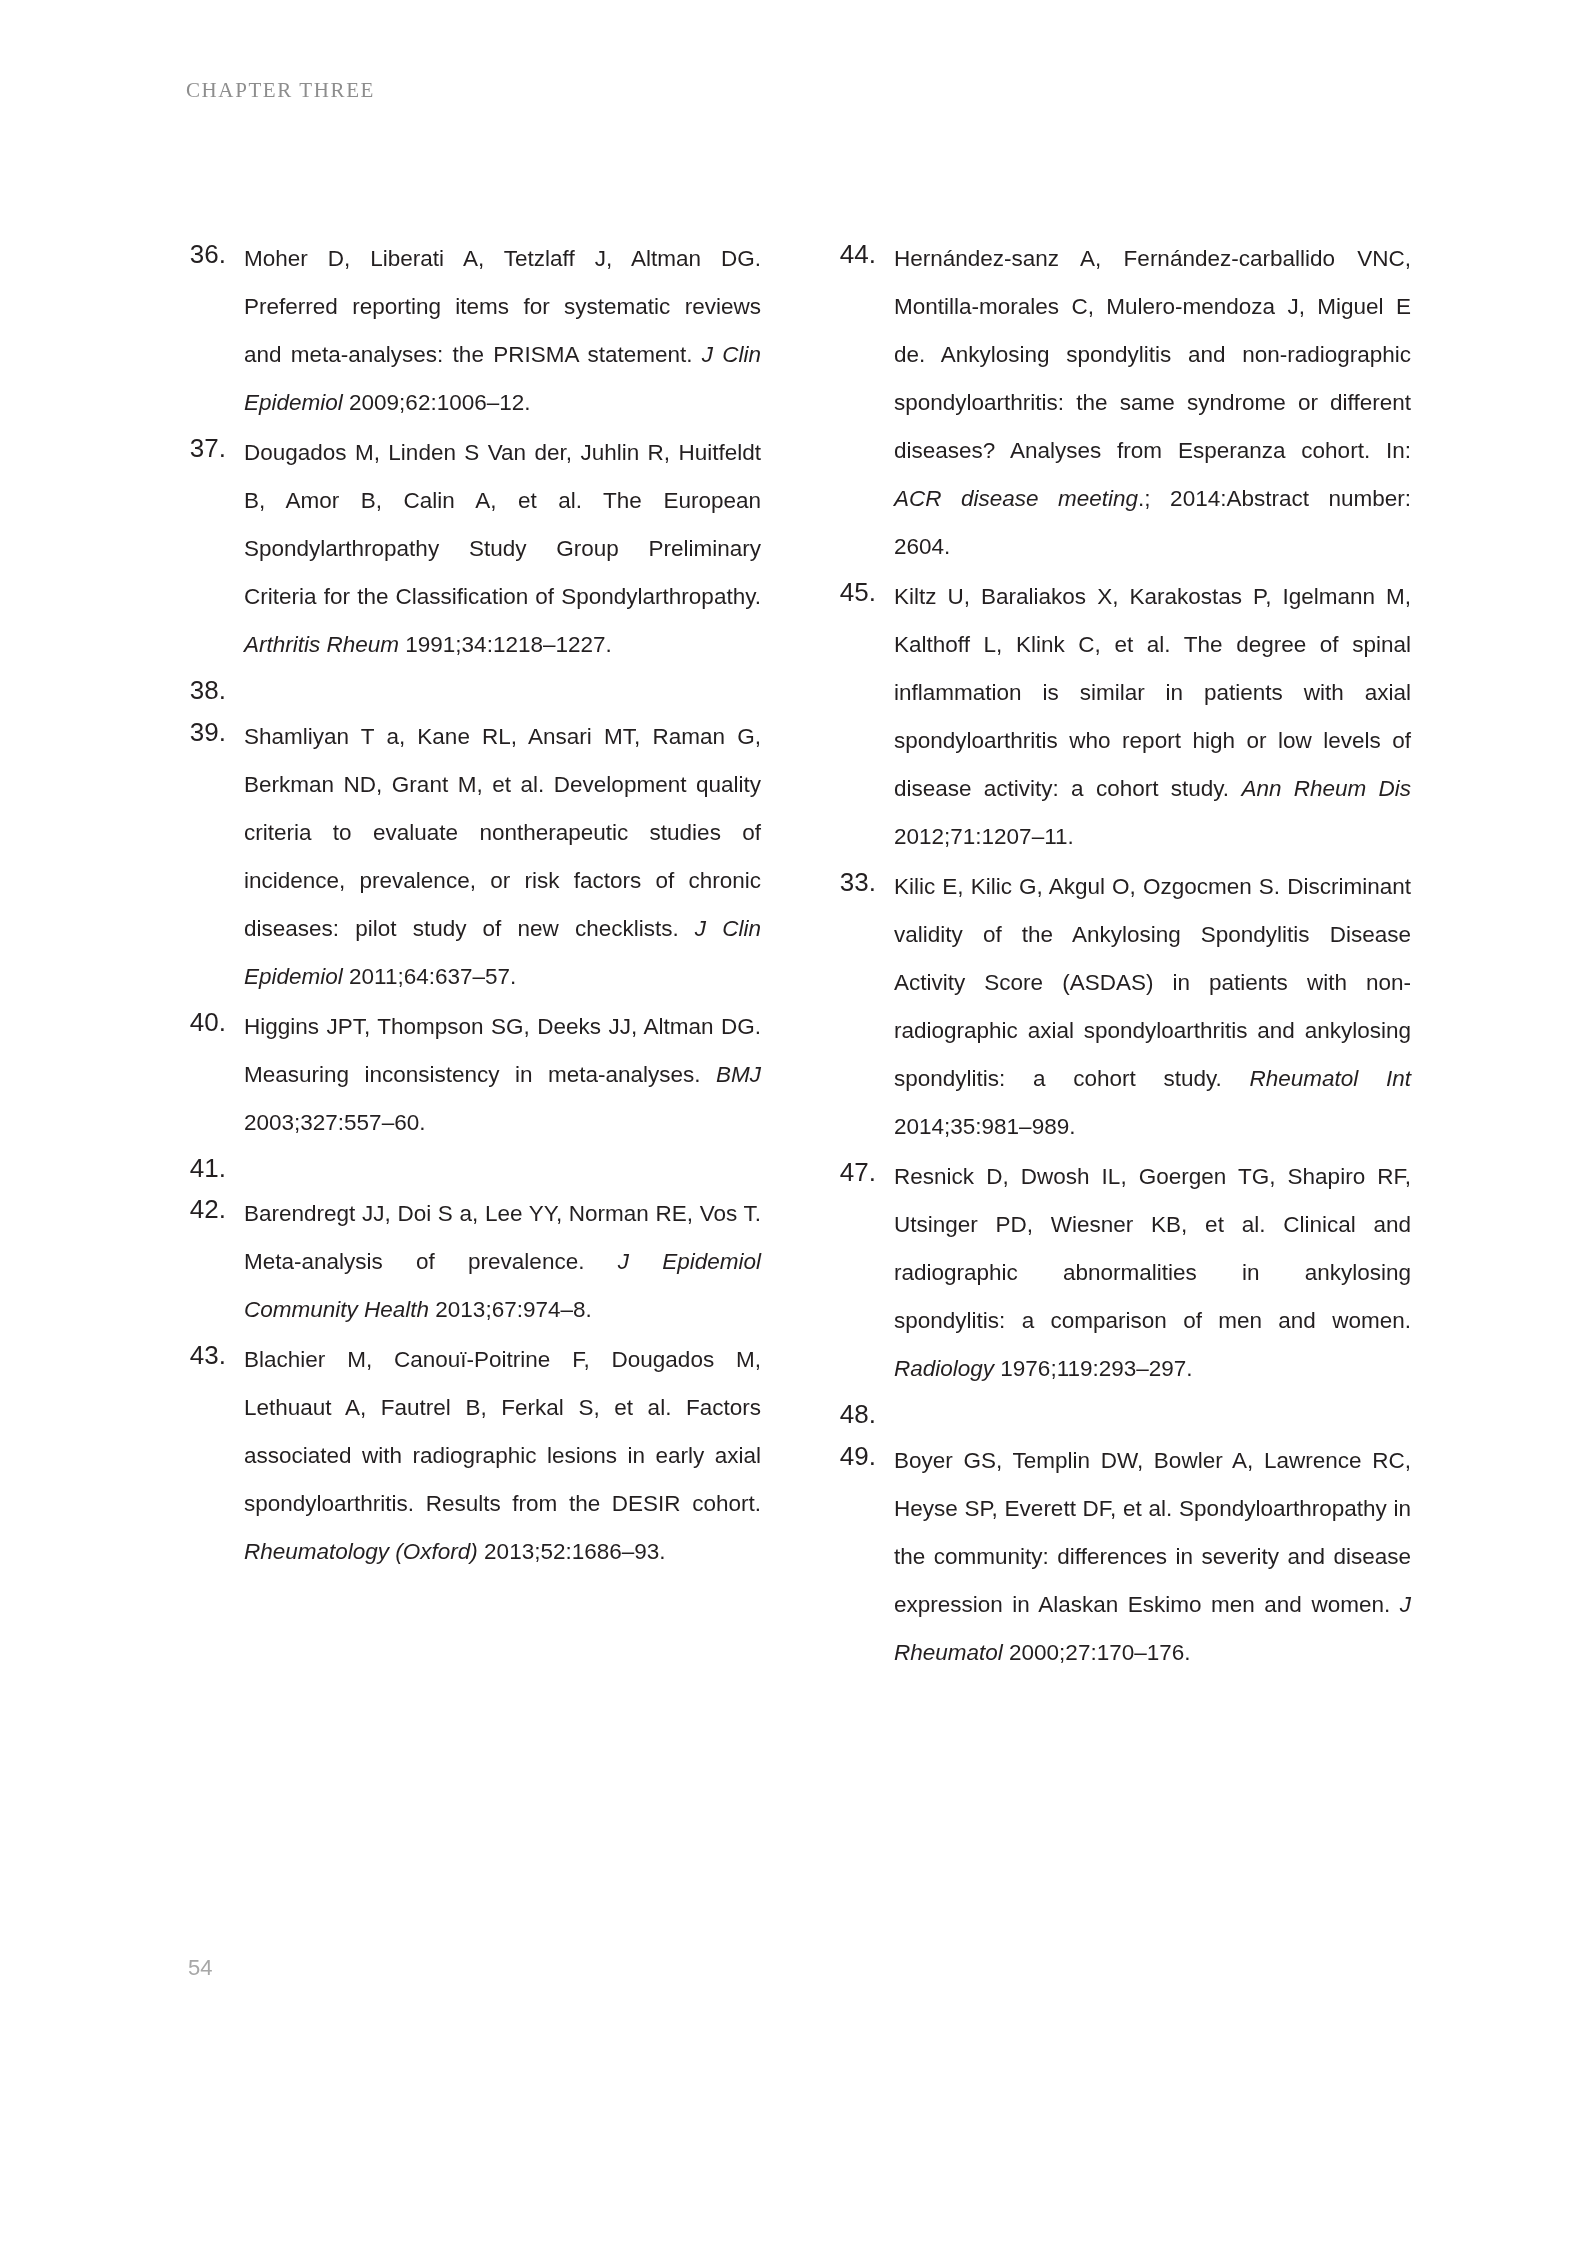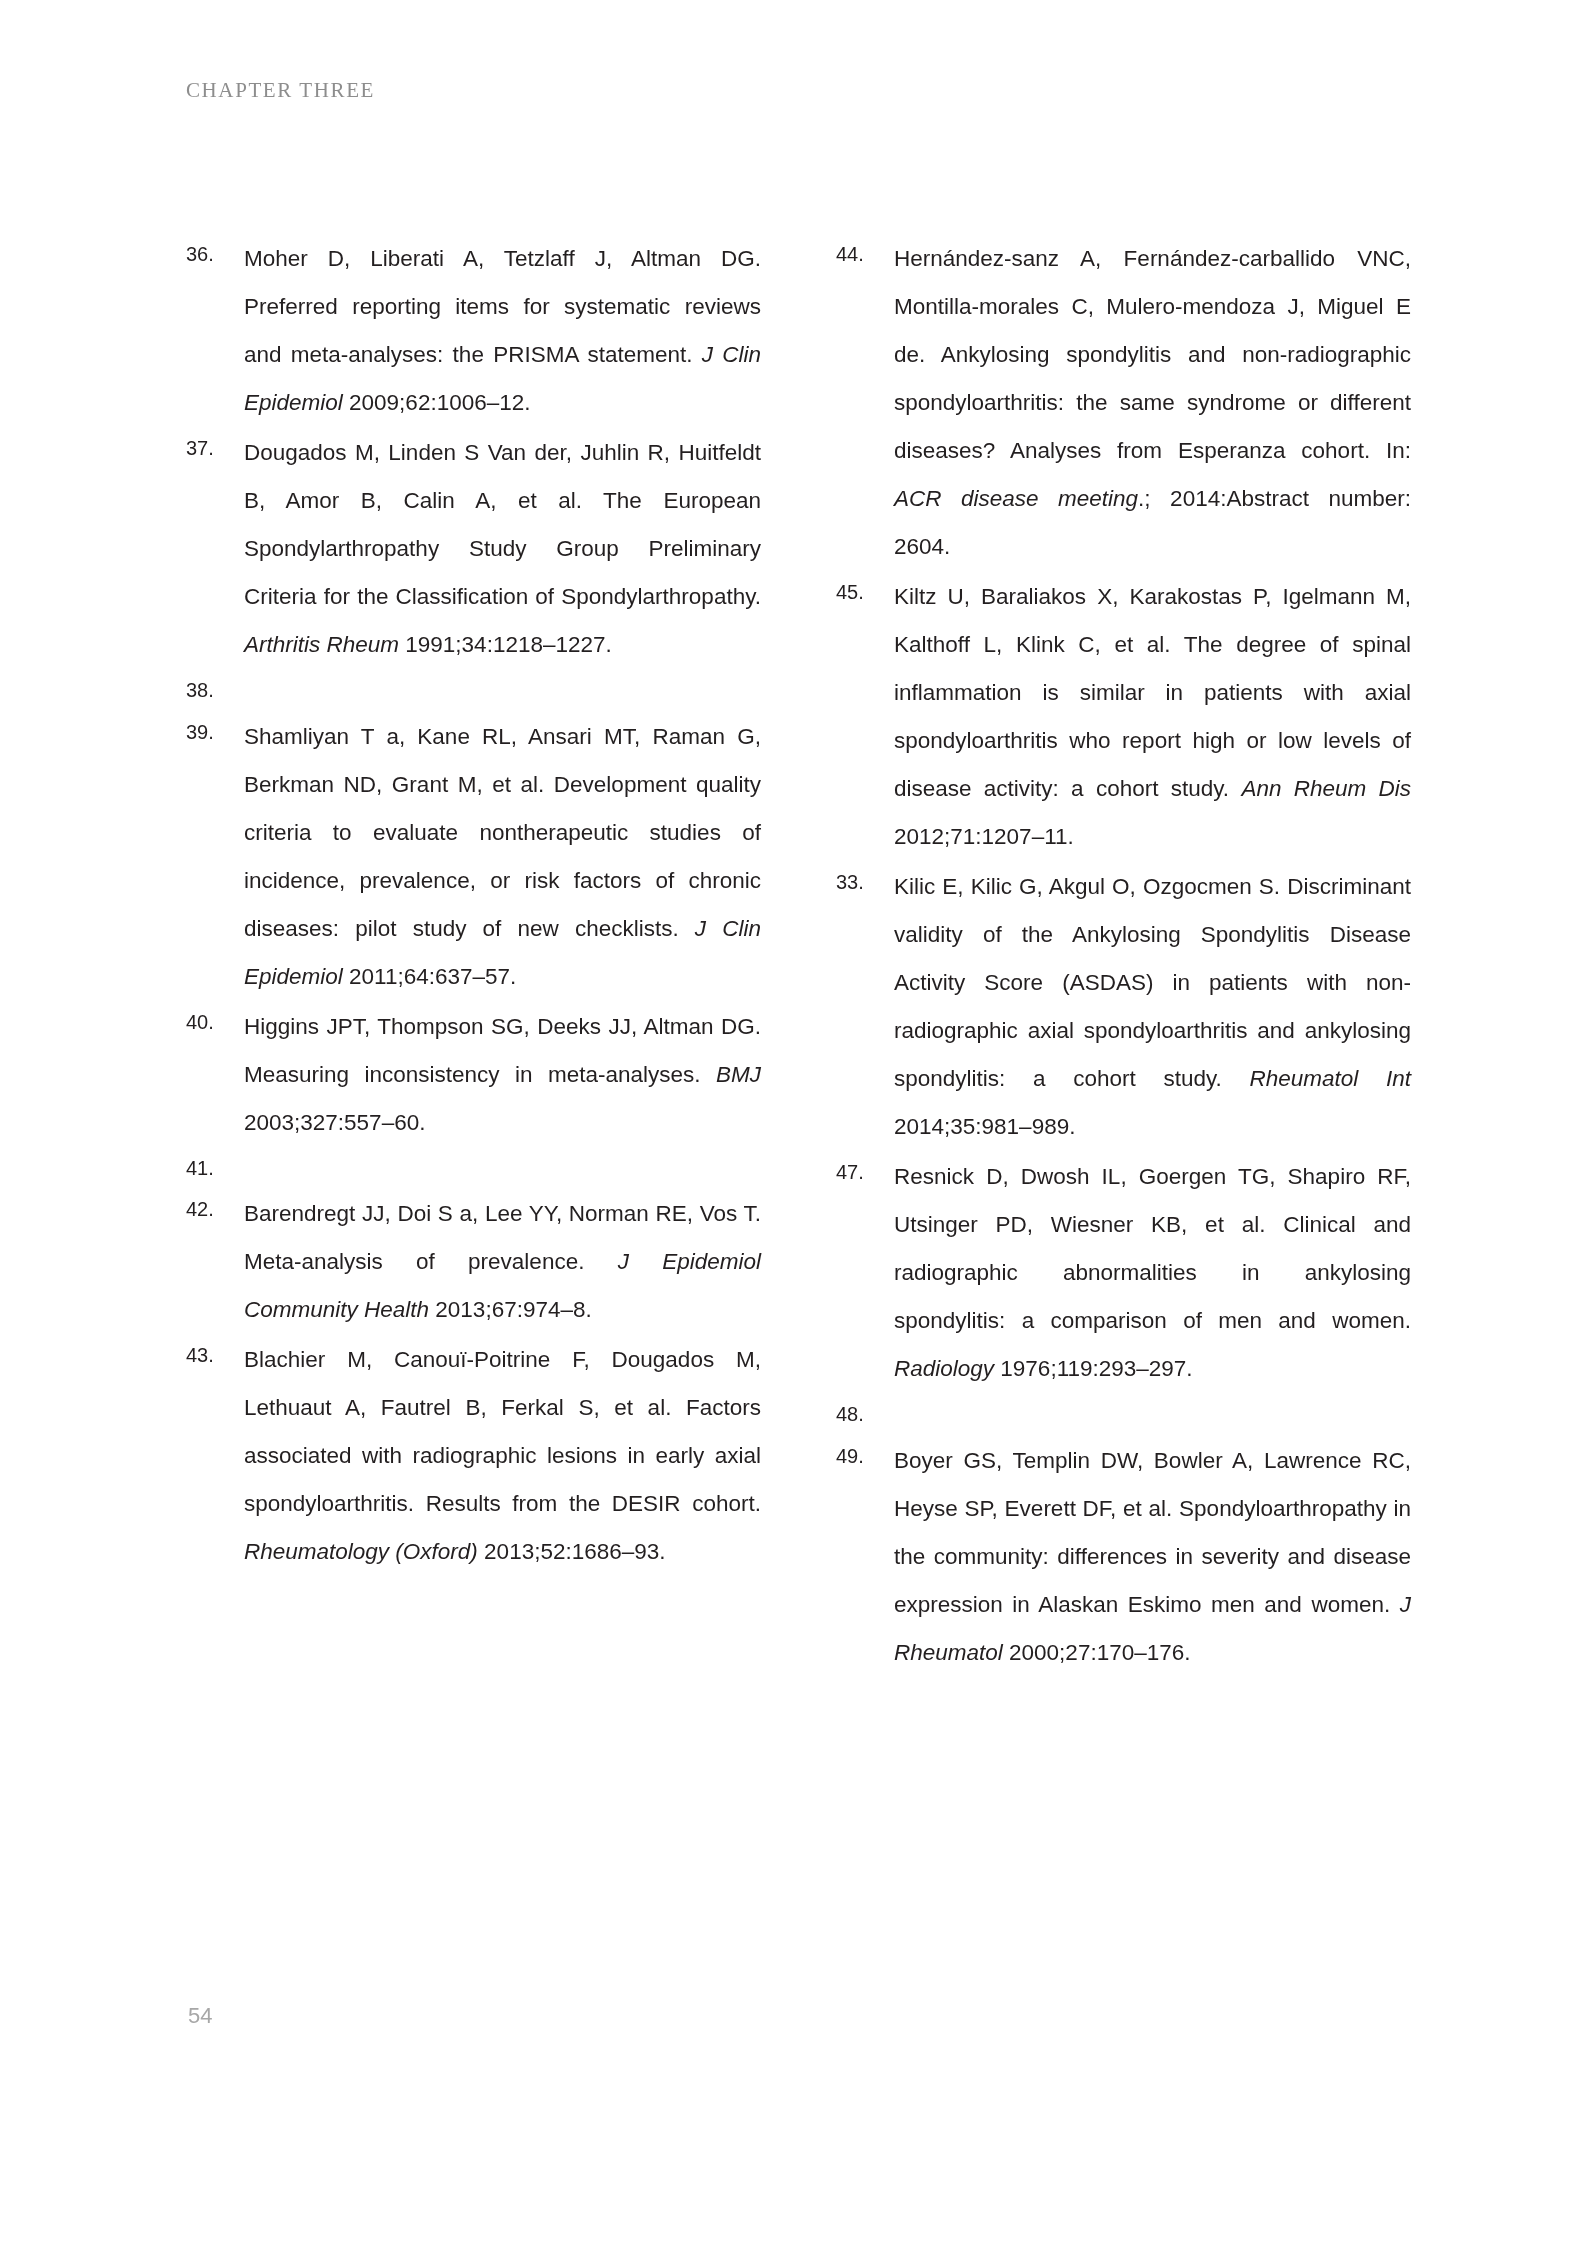--- a/index.html
+++ b/index.html
@@ -43,24 +43,24 @@
   }
   .ref {
     display: flex;
     flex-direction: row;
     align-items: flex-start;
     margin-bottom: 2px;
   }
   .ref-num {
     width: 58px;
     flex: 0 0 58px;
-    text-align: left;
+    text-align: right;
     padding-right: 18px;
     box-sizing: border-box;
-    font-size: 20px;
+    font-size: 26px;
     line-height: 39.5px;
     color: #231f20;
   }
   .ref-text {
     flex: 1 1 auto;
     font-size: 22.5px;
     line-height: 48px;
     text-align: justify;
     text-justify: inter-word;
     color: #231f20;
@@ -68,21 +68,20 @@
   }
   .ref-text i {
     font-style: italic;
   }
   .folio {
     position: absolute;
     left: 188px;
     top: 1955px;
     font-size: 22px;
     color: #a7a7a7;
-    margin-top: 48px;
   }
 </style>
 </head>
 <body>
 
 <div class="page">
 
   <div class="running-head">CHAPTER THREE</div>
 
   <div class="columns">

